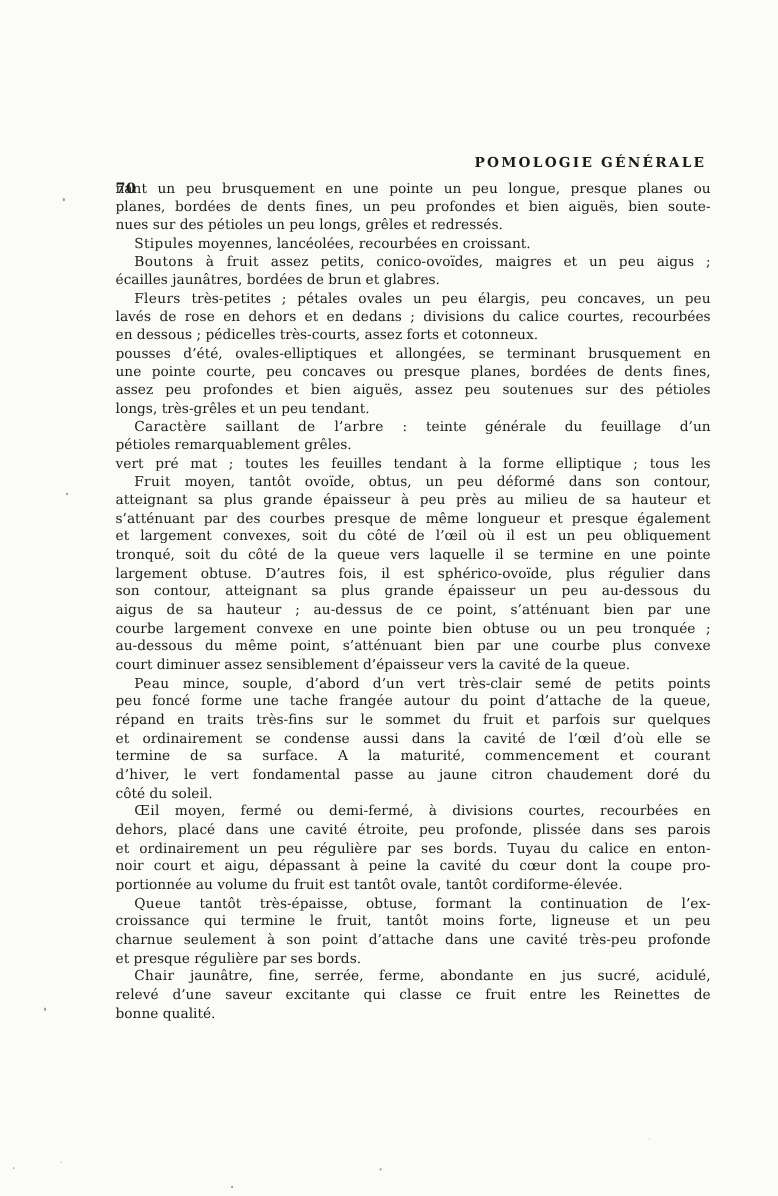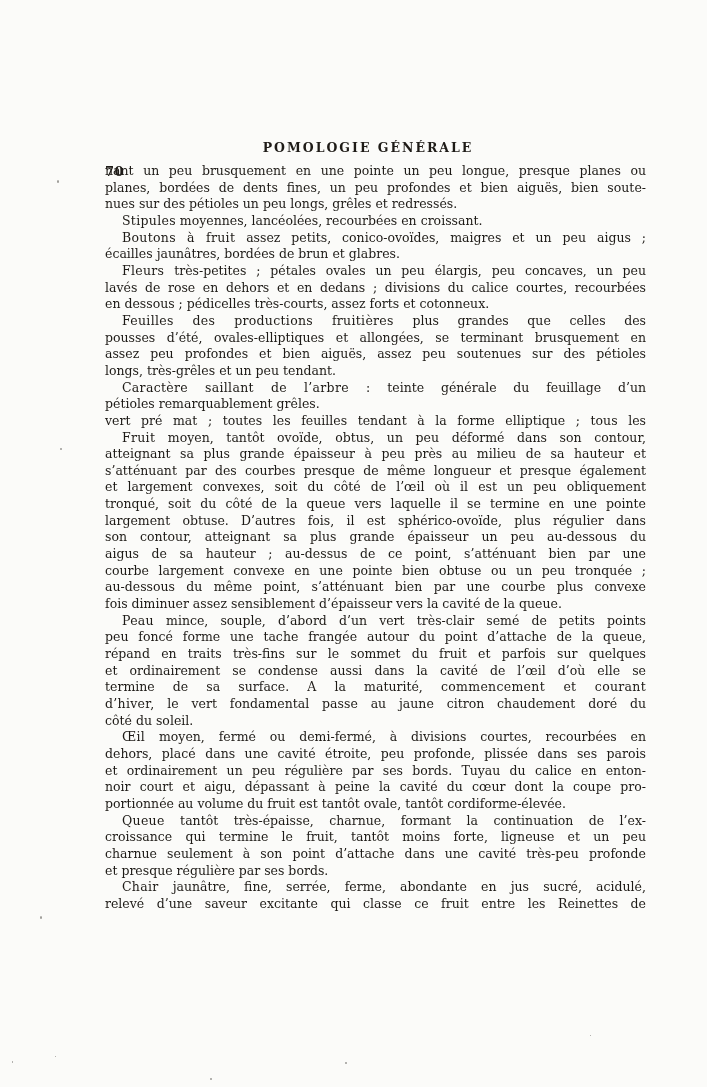--- a/index.html
+++ b/index.html
@@ -12,21 +12,21 @@
     overflow:hidden;
   }
   .header{
     position:absolute;top:140px;left:105px;width:541px;height:18px;
   }
   .pagenum{
     position:absolute;left:0;top:0;
     font-size:13px;font-weight:bold;letter-spacing:.5px;margin-top:24px;
   }
   .running-title{
-    position:absolute;left:0;right:15px;top:0;text-align:center;
+    position:absolute;left:0;right:4px;top:0;text-align:right;
     font-size:12.5px;font-weight:bold;letter-spacing:2px;
   }
   .page-body{
     position:absolute;top:163px;left:105px;width:541px;
     font-size:12.5px;line-height:16.65px;
   }
   .para{margin:0;padding:0;}
   .line{
     text-align:justify;
     text-align-last:justify;
@@ -64,68 +64,69 @@
       <div class="para">
         <div class="line indent"><span class="lead">Boutons à fruit</span><span> assez petits, conico-ovoïdes, maigres et un peu aigus ;</span></div>
         <div class="line last"><span>écailles jaunâtres, bordées de brun et glabres.</span></div>
       </div>
       <div class="para">
         <div class="line indent"><span class="lead">Fleurs</span><span> très-petites ; pétales ovales un peu élargis, peu concaves, un peu</span></div>
         <div class="line"><span>lavés de rose en dehors et en dedans ; divisions du calice courtes, recourbées</span></div>
         <div class="line last"><span>en dessous ; pédicelles très-courts, assez forts et cotonneux.</span></div>
       </div>
       <div class="para">
-        <div class="line indent"><span class="lead">Feuilles des productions fruitières</span><span> plus grandes que celles des</span></div>
         <div class="line"><span>pousses d’été, ovales-elliptiques et allongées, se terminant brusquement en</span></div>
+        <div class="line"><span>une pointe courte, peu concaves ou presque planes, bordées de dents fines,</span></div>
         <div class="line"><span>assez peu profondes et bien aiguës, assez peu soutenues sur des pétioles</span></div>
         <div class="line last"><span>longs, très-grêles et un peu tendant.</span></div>
       </div>
       <div class="para">
         <div class="line indent"><span class="lead">Caractère saillant de l’arbre :</span><span> teinte générale du feuillage d’un</span></div>
         <div class="line last"><span>pétioles remarquablement grêles.</span></div>
         <div class="line"><span>vert pré mat ; toutes les feuilles tendant à la forme elliptique ; tous les</span></div>
       </div>
       <div class="para">
         <div class="line indent"><span class="lead">Fruit</span><span> moyen, tantôt ovoïde, obtus, un peu déformé dans son contour,</span></div>
         <div class="line"><span>atteignant sa plus grande épaisseur à peu près au milieu de sa hauteur et</span></div>
         <div class="line"><span>s’atténuant par des courbes presque de même longueur et presque également</span></div>
         <div class="line"><span>et largement convexes, soit du côté de l’œil où il est un peu obliquement</span></div>
         <div class="line"><span>tronqué, soit du côté de la queue vers laquelle il se termine en une pointe</span></div>
         <div class="line"><span>largement obtuse. D’autres fois, il est sphérico-ovoïde, plus régulier dans</span></div>
         <div class="line"><span>son contour, atteignant sa plus grande épaisseur un peu au-dessous du</span></div>
         <div class="line"><span>aigus de sa hauteur ; au-dessus de ce point, s’atténuant bien par une</span></div>
         <div class="line"><span>courbe largement convexe en une pointe bien obtuse ou un peu tronquée ;</span></div>
         <div class="line"><span>au-dessous du même point, s’atténuant bien par une courbe plus convexe</span></div>
-        <div class="line last"><span>fois diminuer assez sensiblement d’épaisseur vers la cavité de la queue.</span></div>
+        <div class="line last"><span>court diminuer assez sensiblement d’épaisseur vers la cavité de la queue.</span></div>
       </div>
       <div class="para">
         <div class="line indent"><span class="lead">Peau</span><span> mince, souple, d’abord d’un vert très-clair semé de petits points</span></div>
         <div class="line"><span>peu foncé forme une tache frangée autour du point d’attache de la queue,</span></div>
         <div class="line"><span>répand en traits très-fins sur le sommet du fruit et parfois sur quelques</span></div>
         <div class="line"><span>et ordinairement se condense aussi dans la cavité de l’œil d’où elle se</span></div>
         <div class="line"><span>termine de sa surface. A la maturité, </span><span class="lead">commencement et courant</span></div>
         <div class="line"><span class="lead">d’hiver,</span><span> le vert fondamental passe au jaune citron chaudement doré du</span></div>
         <div class="line last"><span>côté du soleil.</span></div>
       </div>
       <div class="para">
         <div class="line indent"><span class="lead">Œil</span><span> moyen, fermé ou demi-fermé, à divisions courtes, recourbées en</span></div>
         <div class="line"><span>dehors, placé dans une cavité étroite, peu profonde, plissée dans ses parois</span></div>
         <div class="line"><span>et ordinairement un peu régulière par ses bords. Tuyau du calice en enton-</span></div>
         <div class="line"><span>noir court et aigu, dépassant à peine la cavité du cœur dont la coupe pro-</span></div>
         <div class="line last"><span>portionnée au volume du fruit est tantôt ovale, tantôt cordiforme-élevée.</span></div>
       </div>
       <div class="para">
-        <div class="line indent"><span class="lead">Queue</span><span> tantôt très-épaisse, charnue, formant la continuation de l’ex-</span></div>
+        <div class="line indent"><span class="lead">Queue</span><span> tantôt très-épaisse, obtuse, formant la continuation de l’ex-</span></div>
         <div class="line"><span>croissance qui termine le fruit, tantôt moins forte, ligneuse et un peu</span></div>
         <div class="line"><span>charnue seulement à son point d’attache dans une cavité très-peu profonde</span></div>
         <div class="line last"><span>et presque régulière par ses bords.</span></div>
       </div>
       <div class="para">
         <div class="line indent"><span class="lead">Chair</span><span> jaunâtre, fine, serrée, ferme, abondante en jus sucré, acidulé,</span></div>
         <div class="line"><span>relevé d’une saveur excitante qui classe ce fruit entre les Reinettes de</span></div>
+        <div class="line last"><span>bonne qualité.</span></div>
       </div>
     </div>
 
   <div class="speck" style="left:57px;top:180px;width:2px;height:3px;"></div>
   <div class="speck" style="left:60px;top:448px;width:2px;height:2px;"></div>
   <div class="speck" style="left:40px;top:916px;width:2px;height:3px;"></div>
   <div class="speck" style="left:345px;top:1062px;width:2px;height:2px;"></div>
   <div class="speck" style="left:210px;top:1078px;width:2px;height:2px;"></div>
   <div class="speck" style="left:12px;top:1061px;width:1px;height:2px;"></div>
   <div class="speck" style="left:55px;top:1056px;width:1px;height:1px;"></div>

